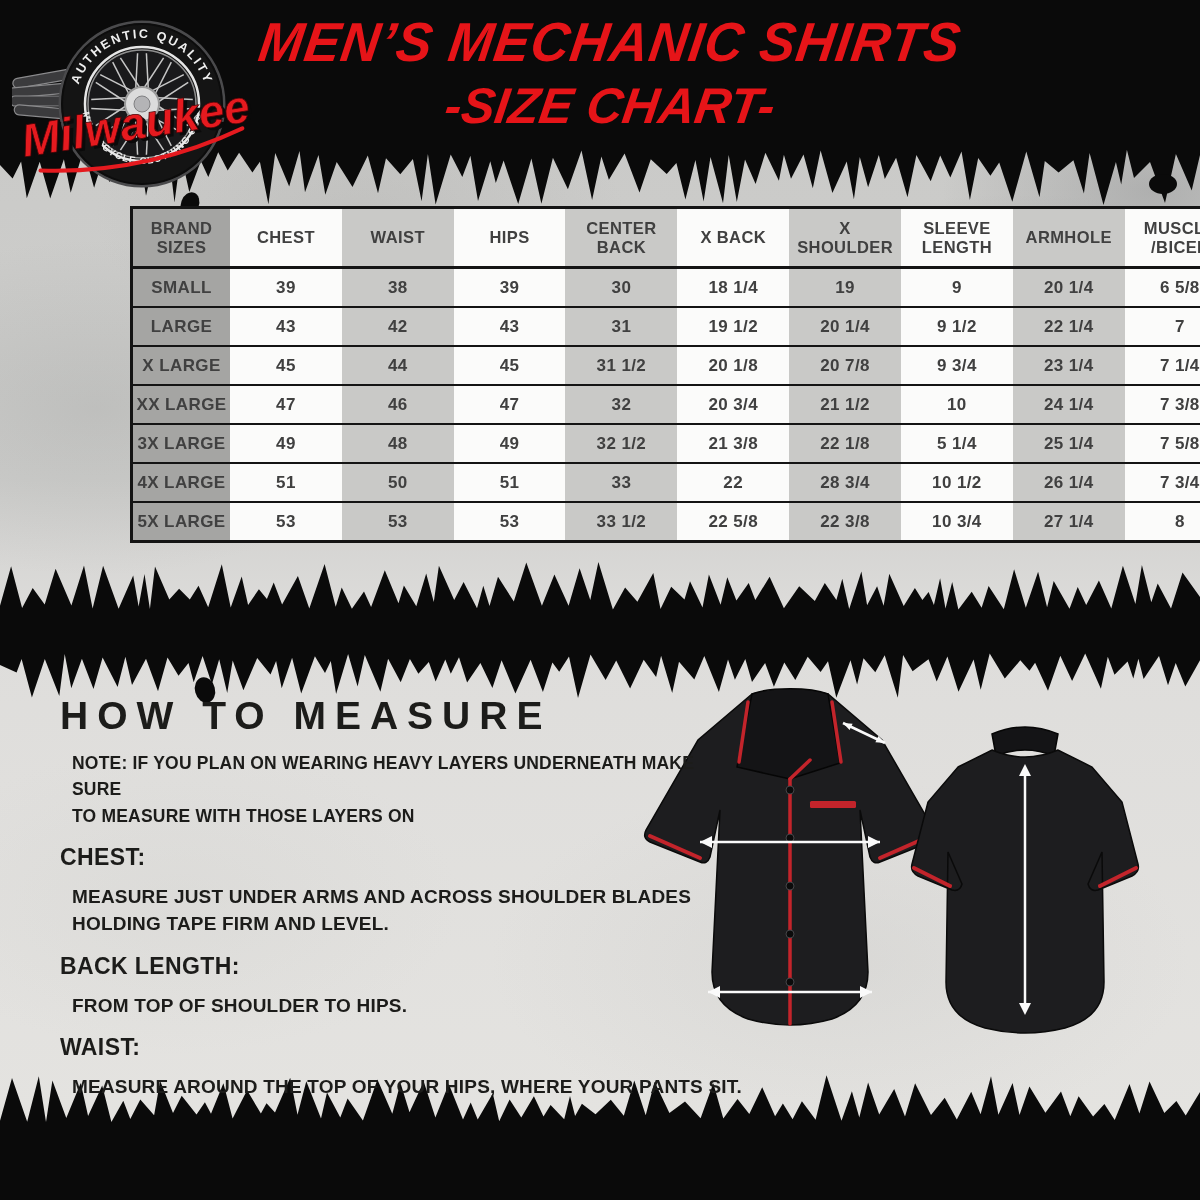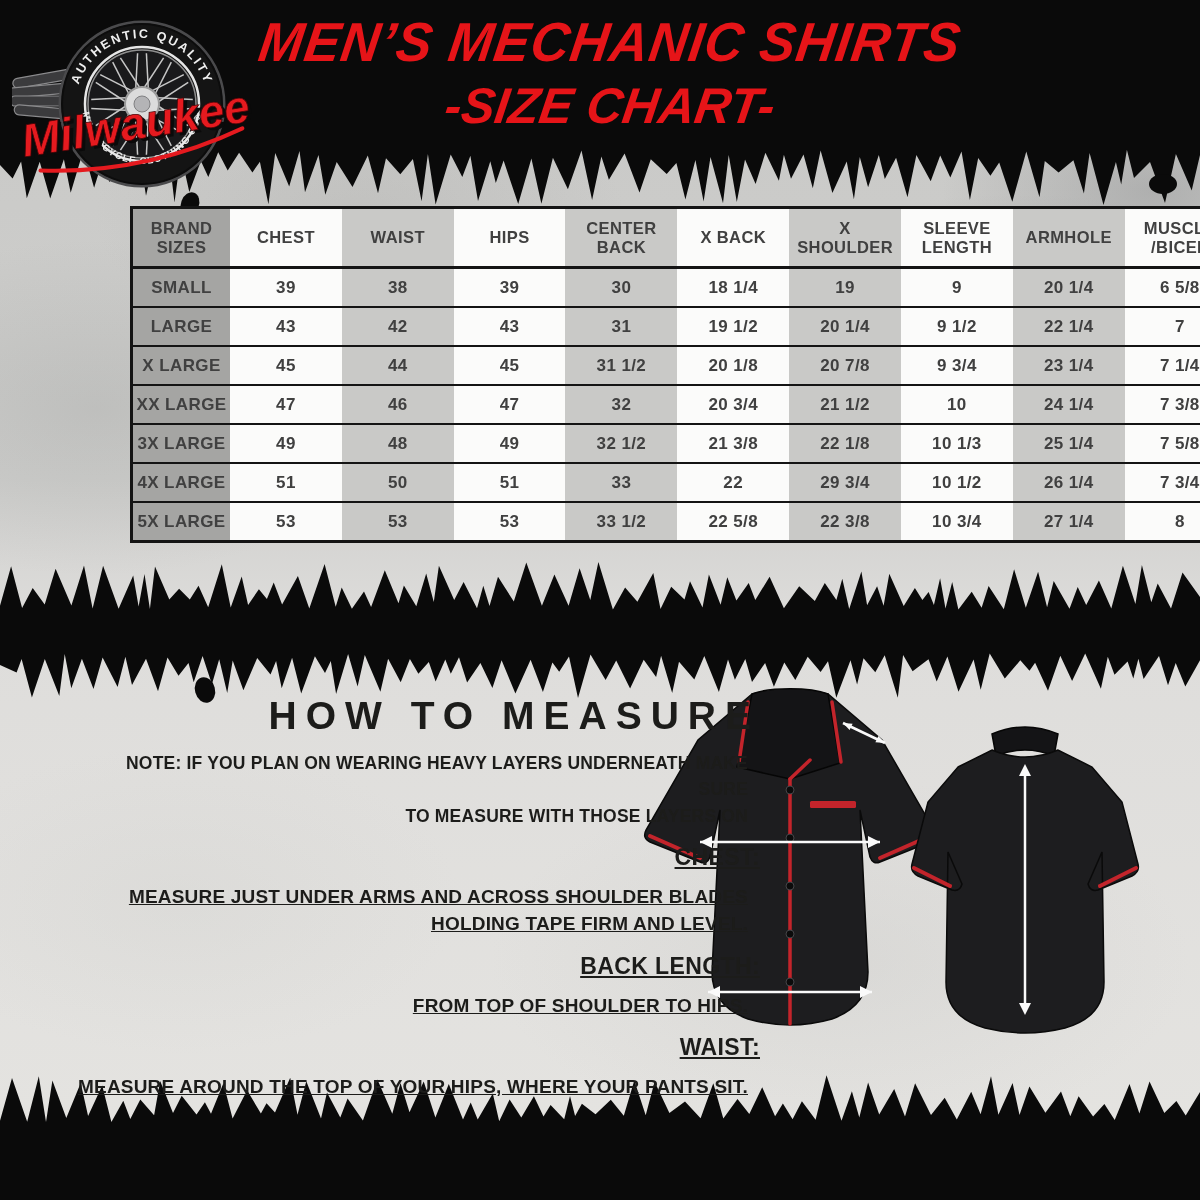--- a/index.html
+++ b/index.html
@@ -32,24 +32,24 @@
     text-align:center;vertical-align:middle;font-weight:bold;
     white-space:pre-line;letter-spacing:.4px;padding:0;
   }
   .size-table thead th{height:57px;font-size:16.5px;line-height:1.12;border-bottom:3px solid #141414;}
   .size-table thead th:first-child{width:97px;}
   .size-table tbody th,.size-table tbody td{height:37px;font-size:17px;border-top:2px solid #141414;}
   .size-table tbody tr:first-child th,.size-table tbody tr:first-child td{border-top:none;}
   .c-dark{background:#a5a5a3;}
   .c-gray{background:#c9c9c7;}
   .c-white{background:#fbfbfa;}
-  .measure{position:absolute;left:60px;top:694px;width:700px;z-index:5;color:#1c1c1a;text-align:right;}
+  .measure{position:absolute;left:60px;top:694px;width:700px;z-index:5;color:#1c1c1a;}
   .measure h1{font-size:39px;letter-spacing:9px;margin:0 0 10px;font-weight:bold;}
   .measure .note{font-size:17.5px;line-height:1.5;letter-spacing:.2px;font-weight:bold;white-space:pre-line;margin:12px;}
-  .measure-item{margin-top:15px;text-decoration:underline;}
+  .measure-item{margin-top:15px;}
   .measure-item h3{font-size:23px;margin:0 0 4px;letter-spacing:.4px;font-weight:bold;}
   .measure-item p{font-size:19px;margin:12px;line-height:1.45;letter-spacing:.2px;font-weight:bold;white-space:pre-line;}
   .shirts{position:absolute;left:640px;top:672px;z-index:4;}
 </style>
 </head>
 <body>
 
 <div class="stage">
 
   <div class="crack"></div>
@@ -198,32 +198,32 @@
           <td class="c-white">7 3/8</td>
         </tr>
         <tr>
           <th class="c-dark">3X LARGE</th>
           <td class="c-white">49</td>
           <td class="c-gray">48</td>
           <td class="c-white">49</td>
           <td class="c-gray">32 1/2</td>
           <td class="c-white">21 3/8</td>
           <td class="c-gray">22 1/8</td>
-          <td class="c-white">10 1/3</td>
+          <td class="c-white">5 1/4</td>
           <td class="c-gray">25 1/4</td>
           <td class="c-white">7 5/8</td>
         </tr>
         <tr>
           <th class="c-dark">4X LARGE</th>
           <td class="c-white">51</td>
           <td class="c-gray">50</td>
           <td class="c-white">51</td>
           <td class="c-gray">33</td>
           <td class="c-white">22</td>
-          <td class="c-gray">29 3/4</td>
+          <td class="c-gray">28 3/4</td>
           <td class="c-white">10 1/2</td>
           <td class="c-gray">26 1/4</td>
           <td class="c-white">7 3/4</td>
         </tr>
         <tr>
           <th class="c-dark">5X LARGE</th>
           <td class="c-white">53</td>
           <td class="c-gray">53</td>
           <td class="c-white">53</td>
           <td class="c-gray">33 1/2</td>

